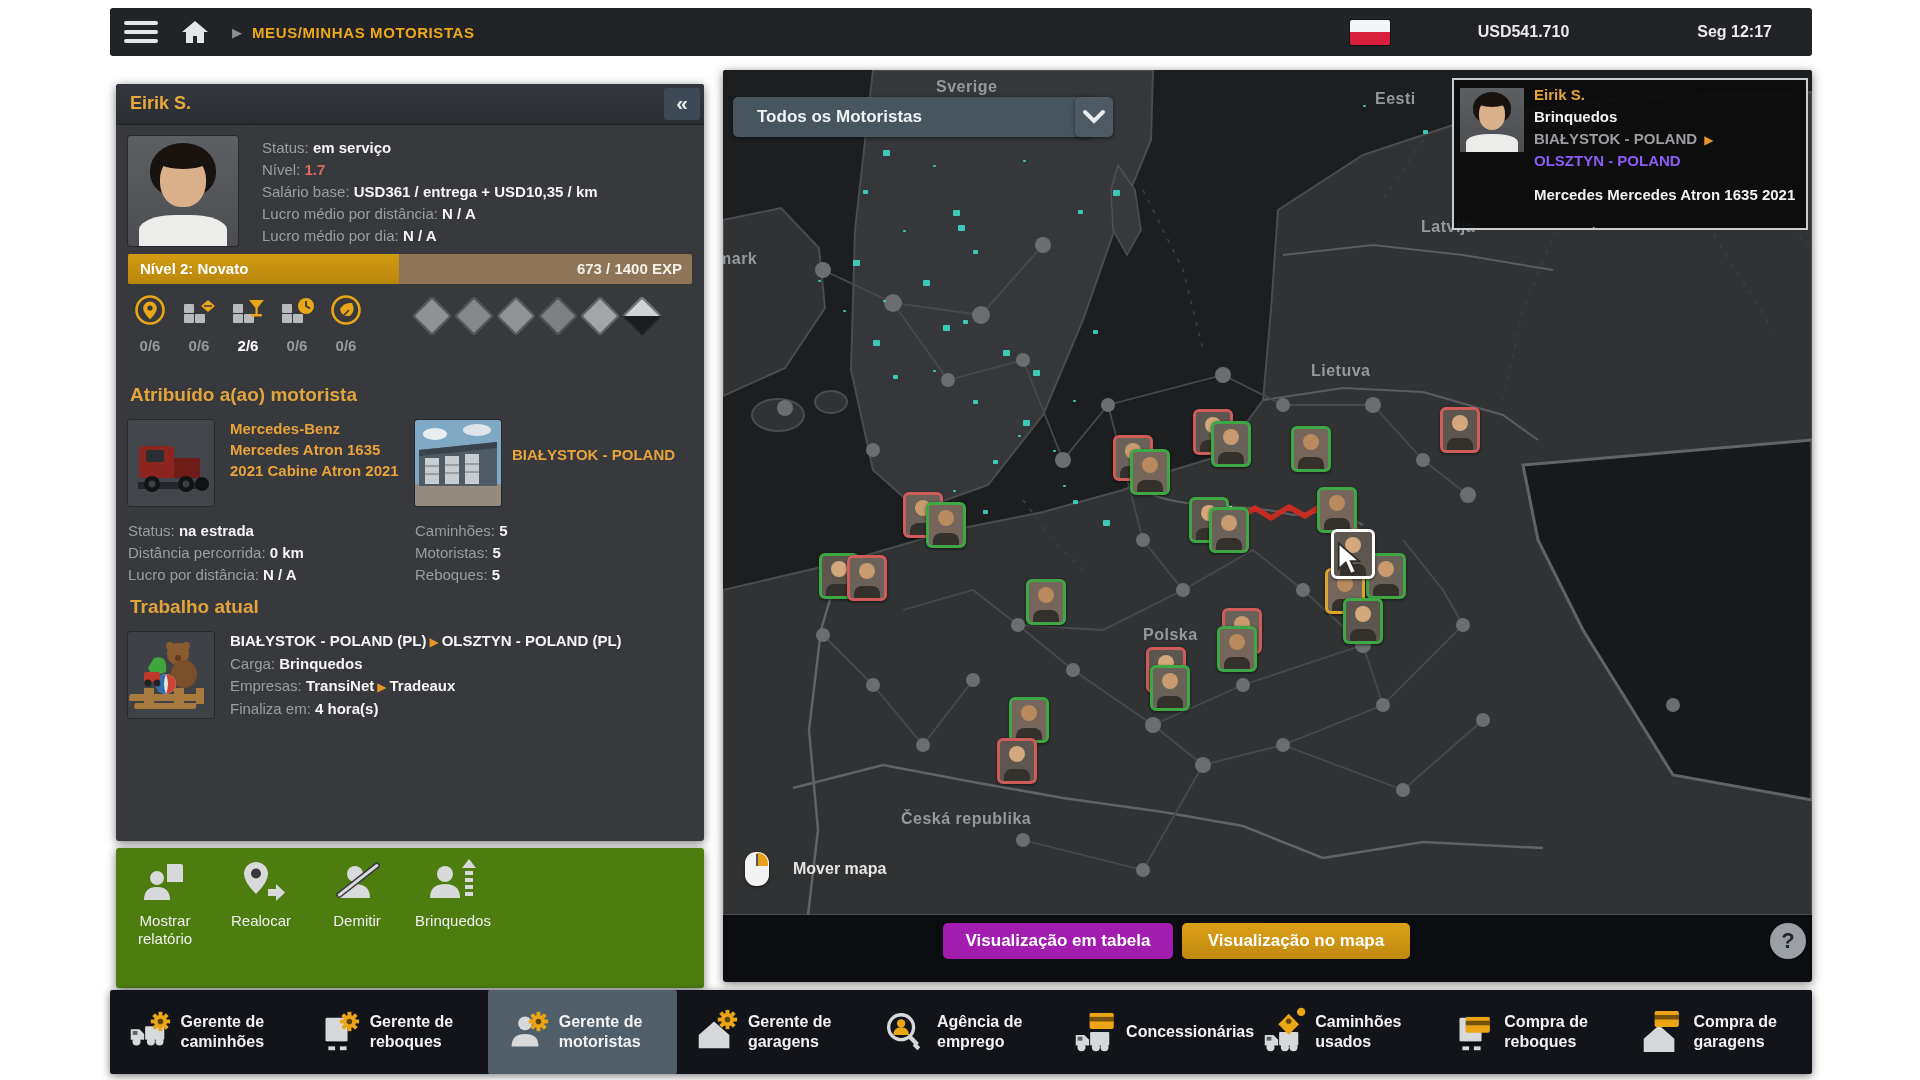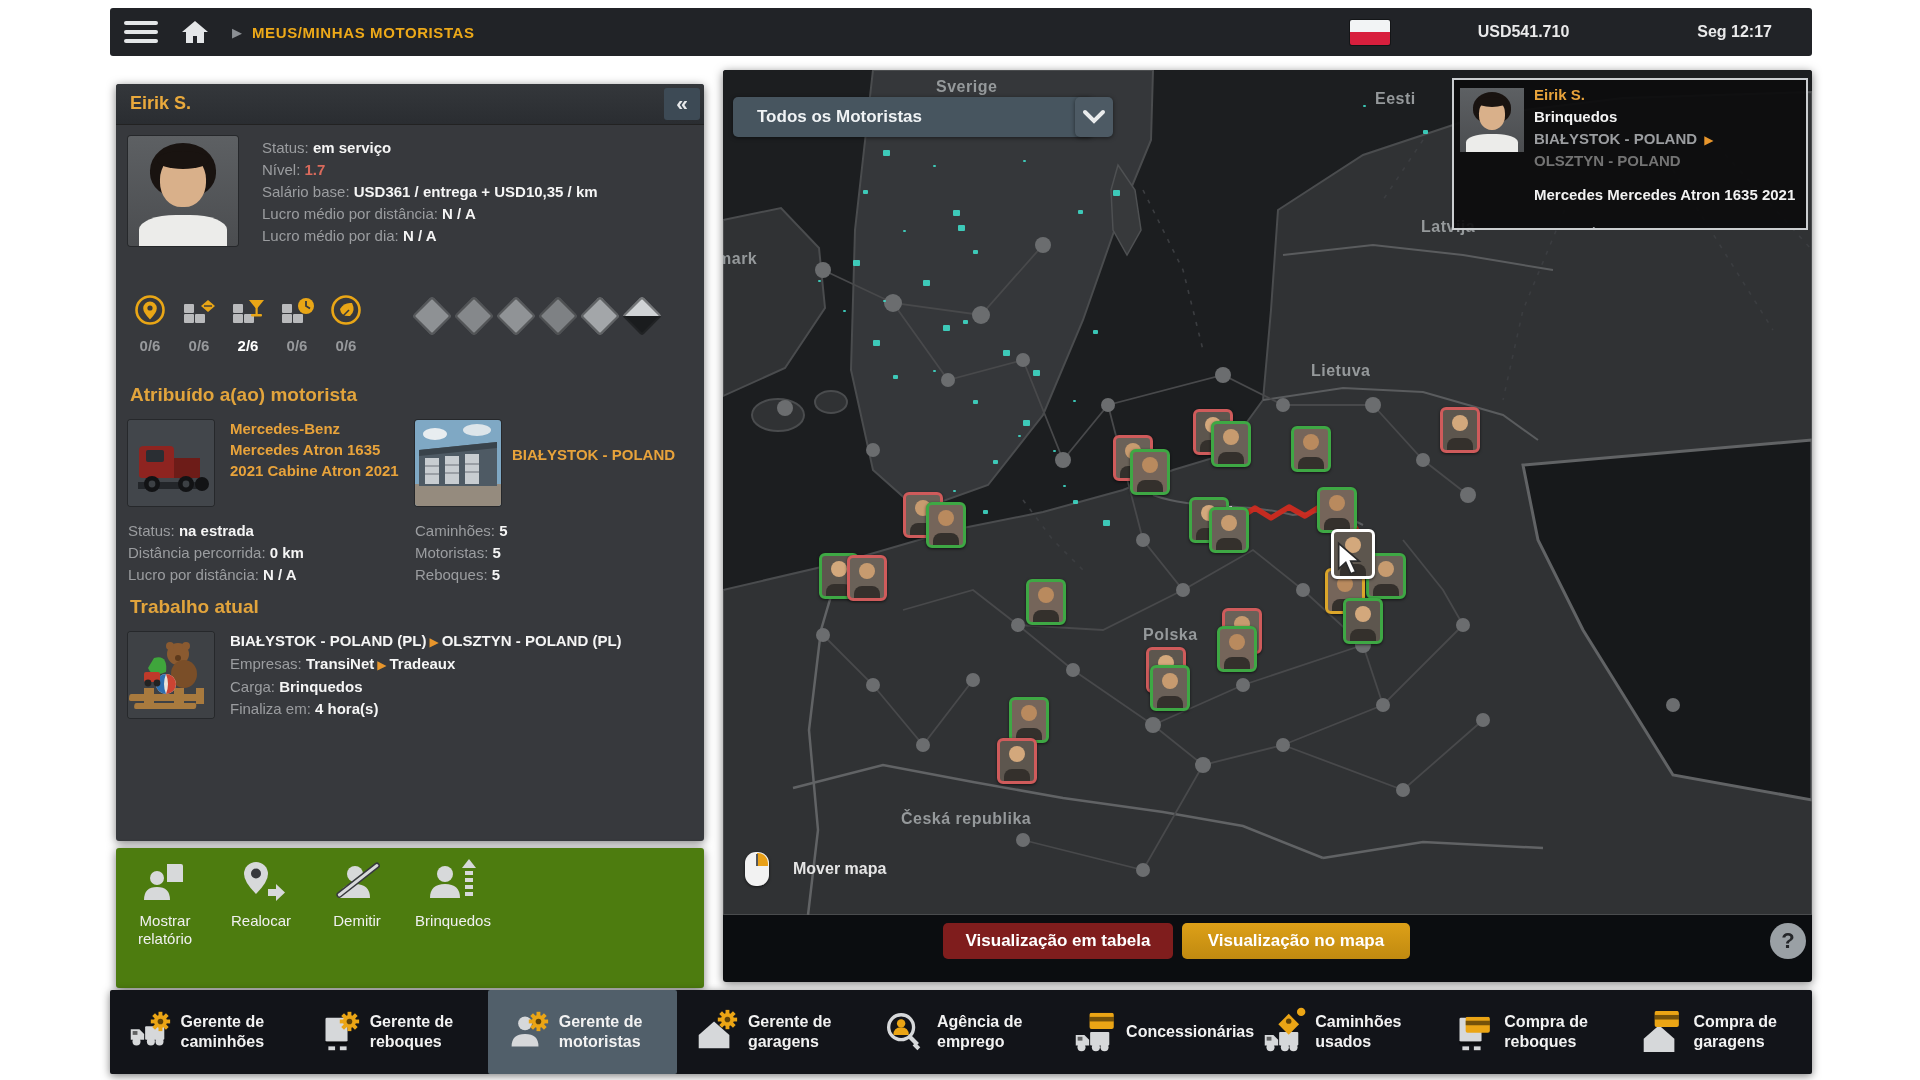--- a/index.html
+++ b/index.html
@@ -75,30 +75,30 @@
   #filter-bar{position:absolute;left:10px;top:27px;width:336px;height:40px;background:#47555f;border-radius:5px;
     color:#f0f3f5;font-size:17px;font-weight:700;line-height:40px;padding-left:24px;cursor:pointer;box-shadow:0 1px 4px rgba(0,0,0,.5)}
   #filter-arrow-btn{position:absolute;left:352px;top:27px;width:38px;height:40px;background:#4d5a64;border-radius:5px;cursor:pointer;
     display:flex;align-items:center;justify-content:center;box-shadow:0 1px 4px rgba(0,0,0,.5)}
   #tooltip{position:absolute;left:729px;top:8px;width:356px;height:152px;background:rgba(12,12,13,.93);
     border:2px solid #cbced0;box-sizing:border-box;overflow:hidden;color:#ddd;font-size:15px;z-index:8}
   .tt-photo{position:absolute;left:6px;top:8px;width:64px;height:64px;overflow:hidden}
   .tt-name{position:absolute;left:80px;top:6px;color:#e8a33b;font-weight:700}
   .tt-cargo{position:absolute;left:80px;top:28px;color:#f2f2f2;font-weight:700}
   .tt-from{position:absolute;left:80px;top:50px;color:#9b9da0;font-weight:700}
-  .tt-to{position:absolute;left:80px;top:72px;color:#737373;font-weight:700}
+  .tt-to{position:absolute;left:80px;top:72px;color:#8b5cf6;font-weight:700}
   .tt-truck{position:absolute;left:80px;top:104px;width:262px;color:#f2f2f2;font-weight:700;line-height:21px}
   .tt-footer{position:absolute;left:80px;top:144px;color:#9b9da0;font-weight:700;white-space:pre}
   #pan-hint{position:absolute;left:22px;top:782px;display:flex;align-items:center;gap:24px;color:#e5e5e5;font-size:16px;font-weight:700}
   .mouse-ico{width:24px;height:34px;background:#f2f2f2;border-radius:11px;position:relative;box-shadow:0 1px 3px rgba(0,0,0,.6)}
   .mouse-ico::before{content:"";position:absolute;right:1px;top:1px;width:11px;height:13px;background:#e8a018;border-radius:0 10px 0 0}
   .mouse-ico::after{content:"";position:absolute;left:11px;top:2px;width:2px;height:12px;background:#55575a}
   .strip-btn{position:absolute;top:8px;height:36px;border-radius:5px;color:#fff;font-size:17px;font-weight:700;
     text-align:center;line-height:36px;cursor:pointer}
-  #btn-table{left:220px;width:230px;background:#7f1d1d}
+  #btn-table{left:220px;width:230px;background:#a21caf}
   #btn-map{left:459px;width:228px;background:linear-gradient(180deg,#dda018,#c08a10)}
   #help-btn{position:absolute;right:6px;top:8px;width:36px;height:36px;border-radius:50%;background:#9aa0a5;color:#24262a;
     font-size:22px;font-weight:700;text-align:center;line-height:36px;cursor:pointer}
   #cursor{position:absolute;left:612px;top:472px;z-index:9;pointer-events:none}
   
   #navbar{left:110px;top:990px;width:1702px;height:84px;background:#121419;border-radius:2px;display:flex;box-shadow:0 2px 8px rgba(0,0,0,.5)}
   .nav-item{flex:1;display:flex;align-items:center;justify-content:center;gap:10px;color:#f2f2f2;font-size:16px;line-height:20px;cursor:pointer}
   .nav-item.selected{background:#515f6a;border-radius:2px}
   .nav-item .nl{width:104px;font-weight:700}
   svg{overflow:visible}
@@ -182,20 +182,25 @@
         <div class="shirt"></div>
       </div>
   </div>
   <div class="stats abs">
     <div><span class="lbl">Status:</span> <span class="val">em serviço</span></div>
     <div><span class="lbl">Nível:</span> <span class="val red">1.7</span></div>
     <div><span class="lbl">Salário base:</span> <span class="val">USD361 / entrega + USD10,35 / km</span></div>
     <div><span class="lbl">Lucro médio por distância:</span> <span class="val">N / A</span></div>
     <div><span class="lbl">Lucro médio por dia:</span> <span class="val">N / A</span></div>
   </div>
+  <div class="levelbar abs">
+    <div class="levelfill" style="width: 48%;"></div>
+    <span class="levelname">Nível 2: Novato</span>
+    <span class="levelexp">673 / 1400 EXP</span>
+  </div>
   <div class="skills abs">
     <div class="skill">
       <svg width="38" height="34" viewBox="0 0 38 34">
           <circle cx="19" cy="16" r="13.5" stroke="#e9a616" stroke-width="2.6" fill="none"></circle>
           <path d="M19,7.5 a6.8,6.8 0 0 1 6.8,6.8 q0,4.4 -6.8,11.2 q-6.8,-6.8 -6.8,-11.2 A6.8,6.8 0 0 1 19,7.5 z" fill="#e9a616"></path>
           <circle cx="19" cy="14" r="2.6" fill="#37393d"></circle>
         </svg>
       <span class="sv">0/6</span>
     </div>
     <div class="skill">
@@ -317,22 +322,22 @@
         <circle cx="38" cy="52" r="10" fill="#e8e3da"></circle>
         <path d="M38,42 a10,10 0 0 1 0,20 q4,-10 0,-20" fill="#cc4433"></path>
         <path d="M38,42 a10,10 0 0 0 0,20 q-4,-10 0,-20" fill="#2f6fb0"></path>
         <rect x="16" y="40" width="16" height="10" rx="2" fill="#c03a2a"></rect>
         <circle cx="20" cy="51" r="3.4" fill="#222"></circle>
         <circle cx="29" cy="51" r="3.4" fill="#222"></circle>
       </svg>
   </div>
   <div class="abs" style="left:114px;top:546px;line-height:22px;width:462px">
     <div><span class="val">BIAŁYSTOK - POLAND (PL)</span><span class="arrow">▶</span><span class="val">OLSZTYN - POLAND (PL)</span></div>
+    <div><span class="lbl">Carga:</span> <span class="val">Brinquedos</span></div>
     <div><span class="lbl">Empresas:</span> <span class="val">TransiNet</span><span class="arrow">▶</span><span class="val">Tradeaux</span></div>
-    <div><span class="lbl">Carga:</span> <span class="val">Brinquedos</span></div>
     <div><span class="lbl">Finaliza em:</span> <span class="val">4 hora(s)</span></div>
   </div>
 </div>
 
 <div id="action-panel" class="abs">
   <div class="act-btn">
     <svg width="52" height="52" viewBox="0 0 52 52" fill="#d7d9da">
         <path d="M28,8 h14 q2,0 2,2 v16 h-16 z"></path>
         <path d="M28,8 h-2 v18 h18" fill="none" stroke="#37393d" stroke-width="0"></path>
         <circle cx="18" cy="22" r="7"></circle>

